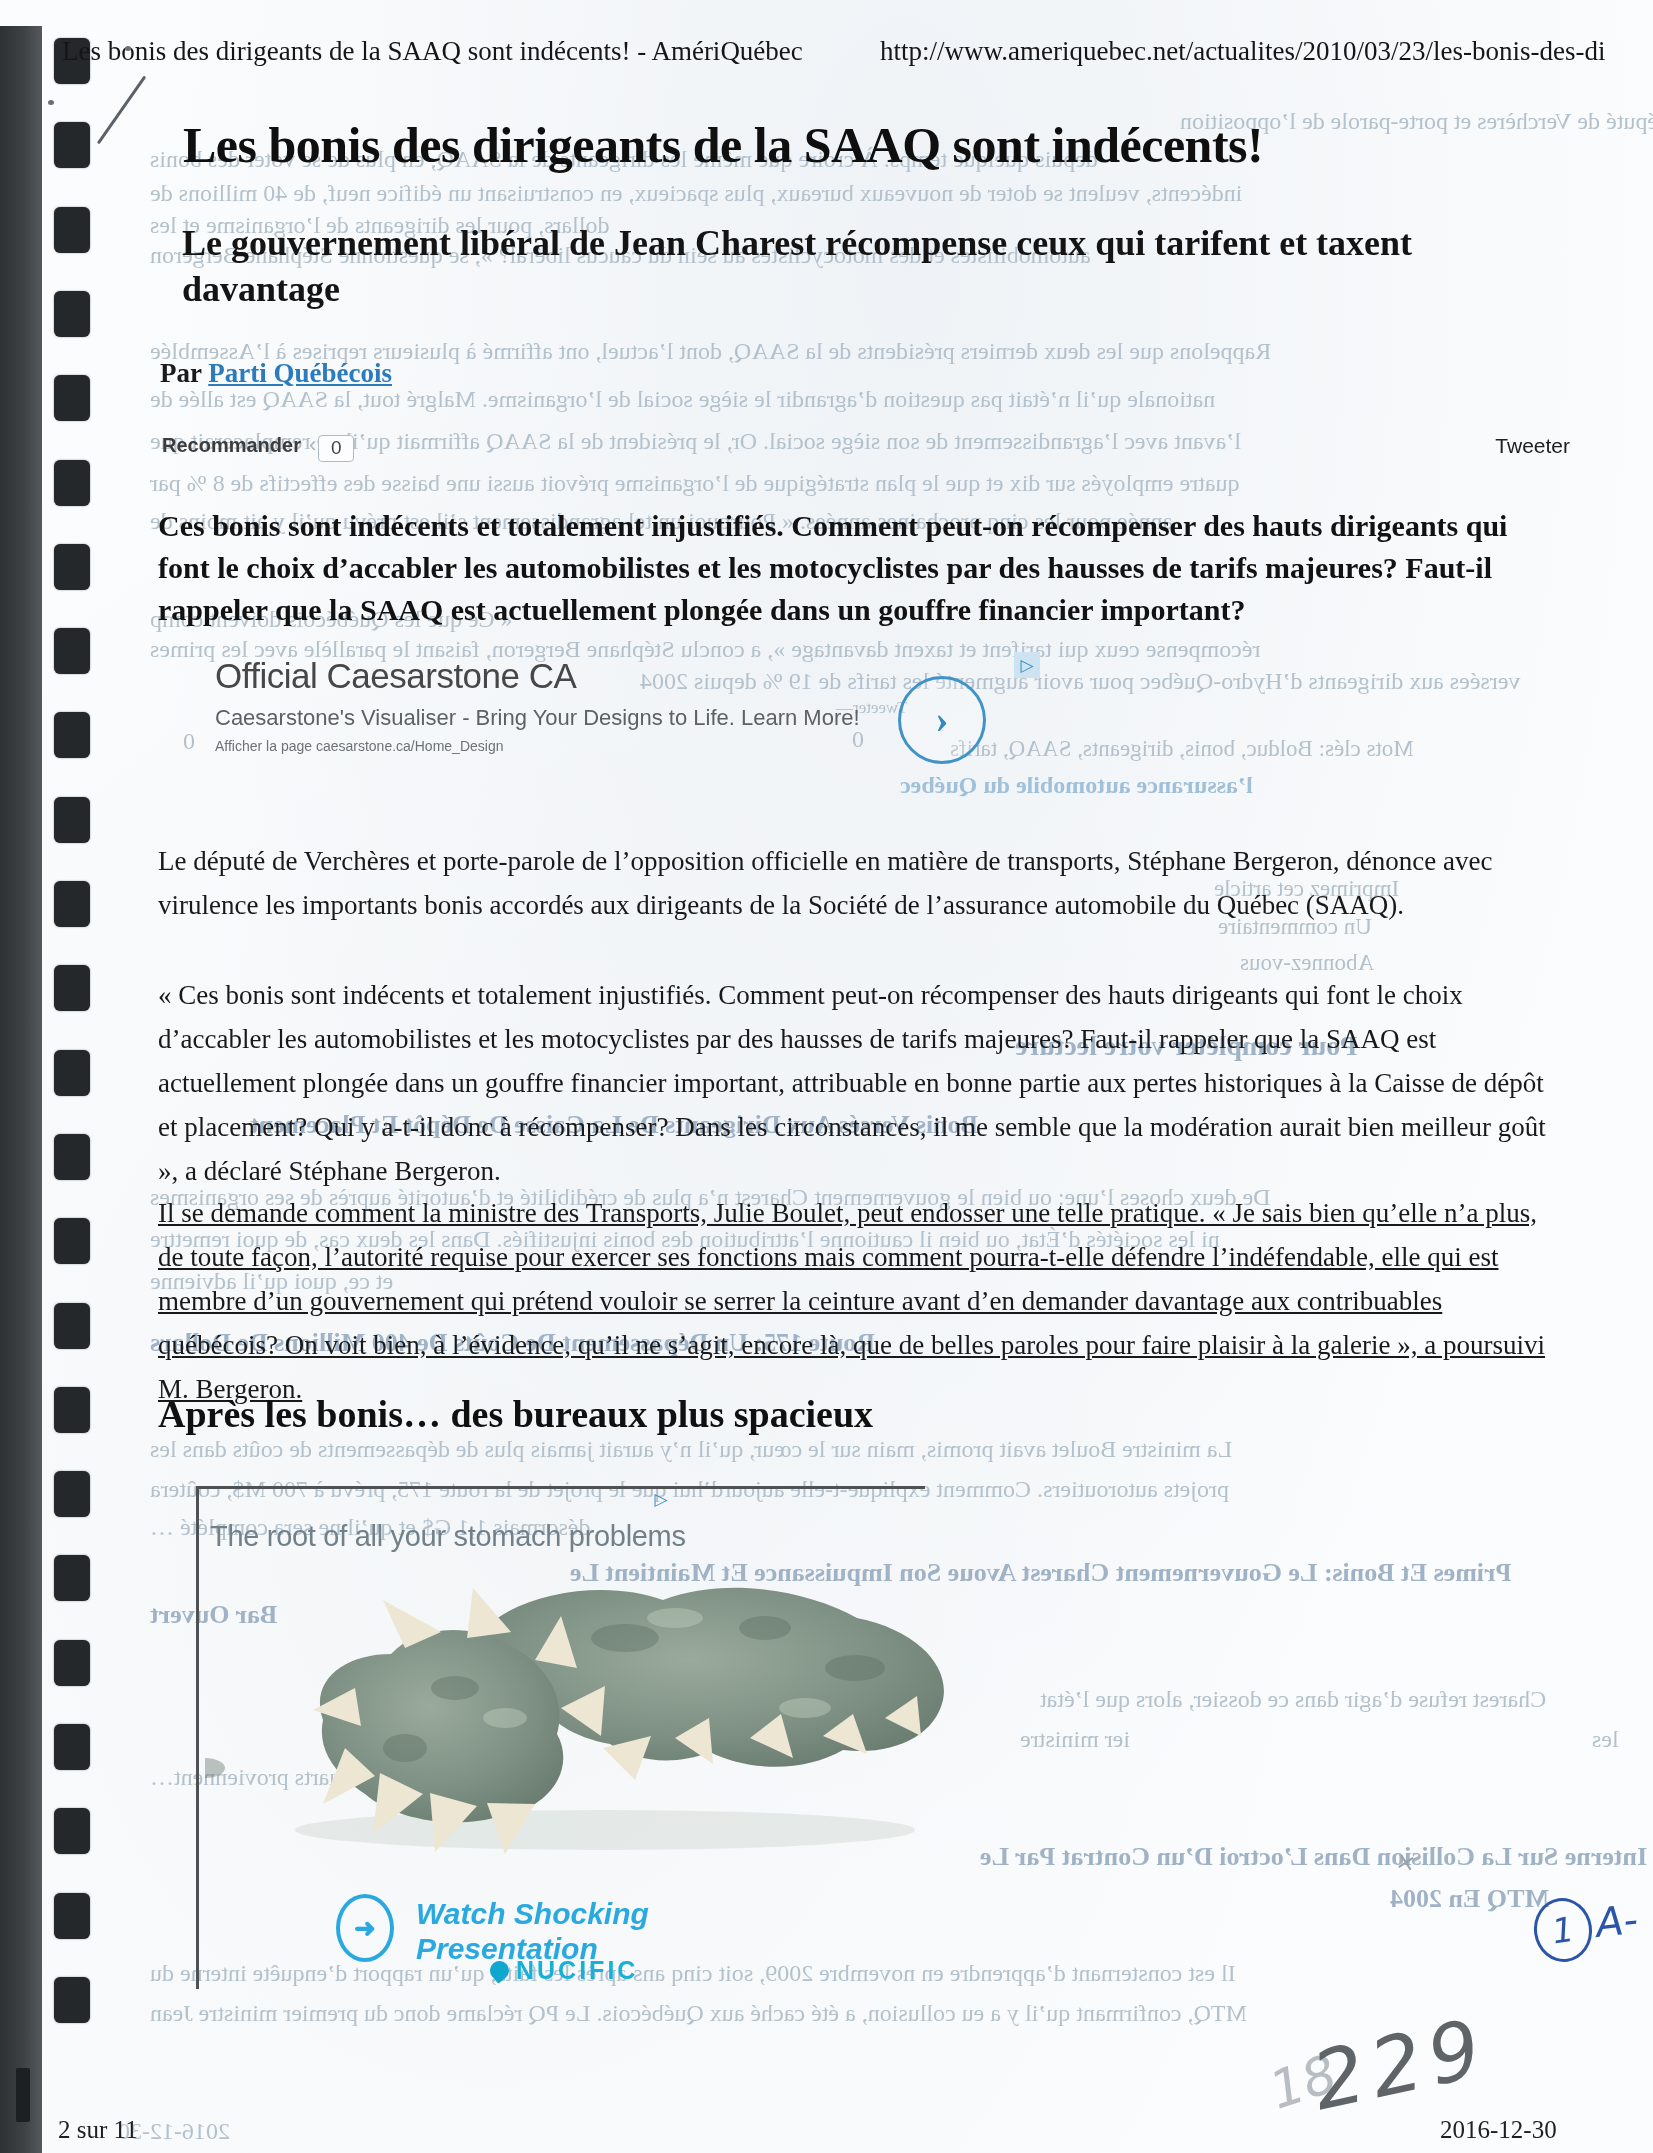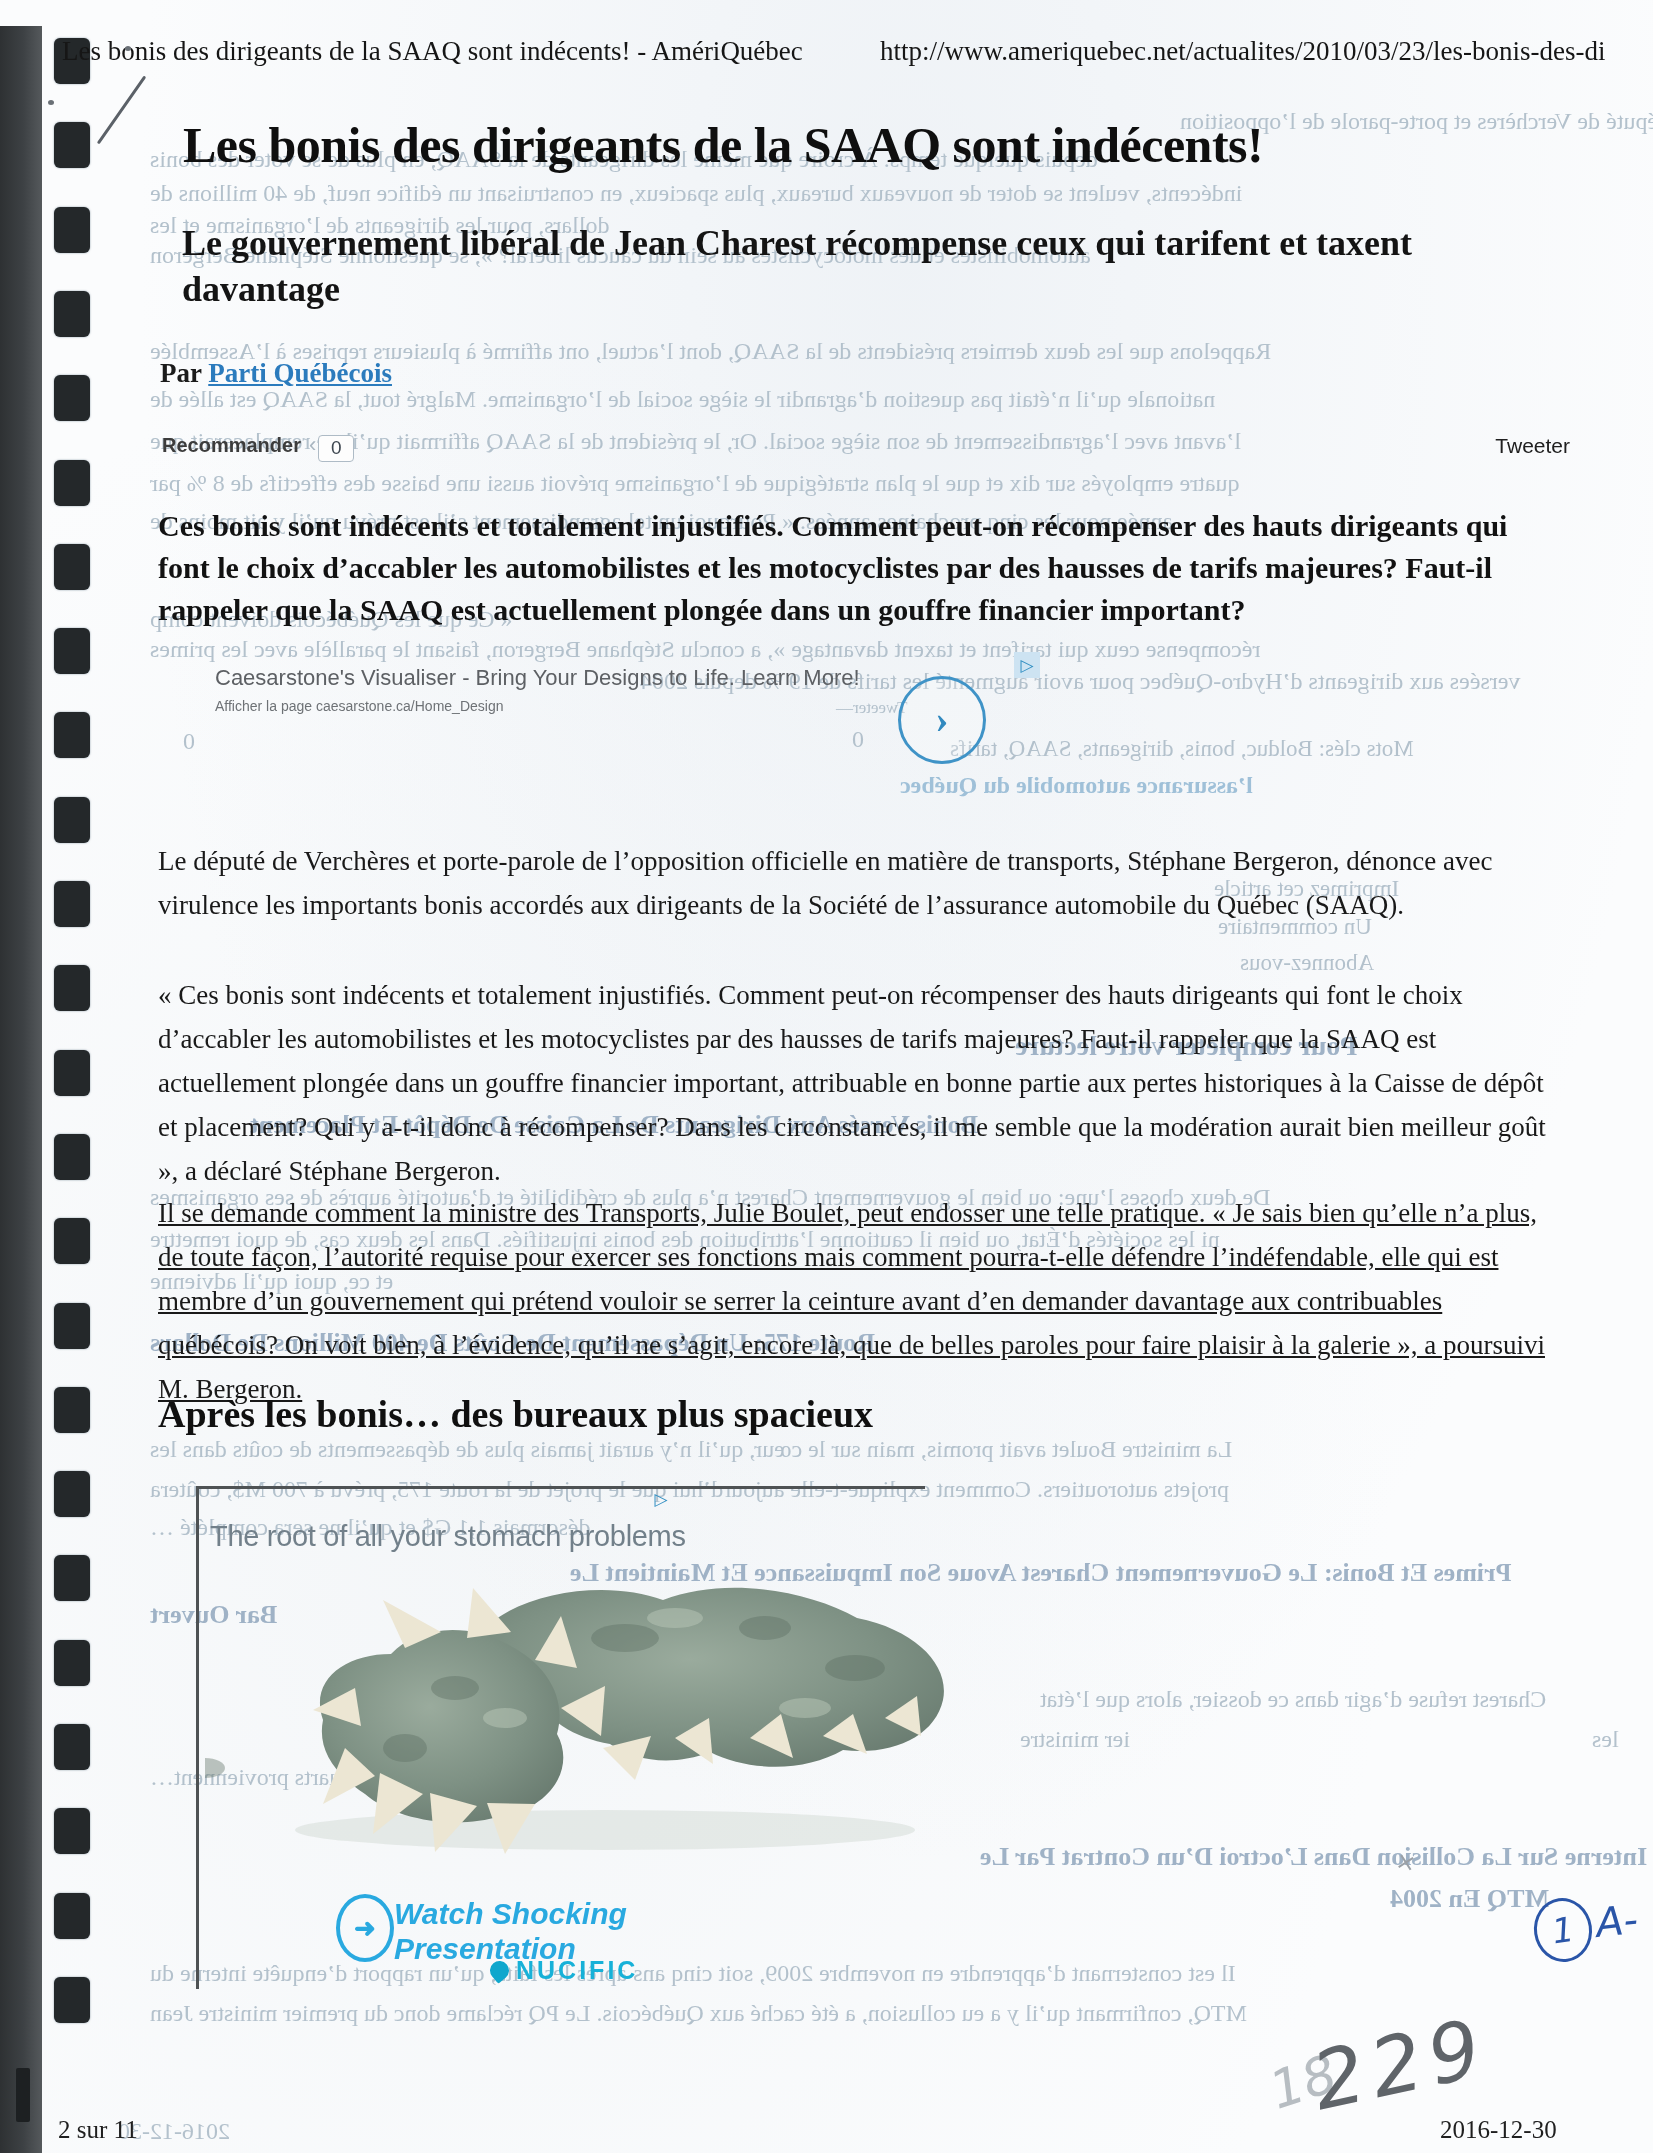--- a/index.html
+++ b/index.html
@@ -48,21 +48,21 @@
   .adchoices span{color:#2f8ec2;font-size:17px;}
   .ac1{left:1014px;top:652px;}
   .ac2{left:648px;top:1486px;background:transparent;}
   
   .adbox{left:196px;top:1486px;width:726px;height:500px;border-top:3px solid #4e5254;border-left:3px solid #4e5254;cursor:pointer;}
   .stomach{left:210px;top:1520px;font-size:29px;color:#72808a;font-family:"Liberation Sans",sans-serif;letter-spacing:-.3px;white-space:nowrap;}
   .creature{left:205px;top:1568px;}
   .cta{left:336px;top:1894px;display:flex;align-items:flex-start;cursor:pointer;font-family:"Liberation Sans",sans-serif;}
   .cta-oval{width:50px;height:60px;border:4px solid #29a9e0;border-radius:50%;display:flex;align-items:center;justify-content:center;flex:0 0 auto;}
   .cta-oval span{color:#29a9e0;font-size:26px;font-weight:bold;}
-  .cta-text{font-size:30px;line-height:35px;font-weight:bold;font-style:italic;color:#29a9e0;padding-top:2px;}
+  .cta-text{margin-left:22px;font-size:30px;line-height:35px;font-weight:bold;font-style:italic;color:#29a9e0;padding-top:2px;}
   .nucific{left:490px;top:1956px;display:flex;align-items:center;cursor:pointer;font-family:"Liberation Sans",sans-serif;}
   .nuc-glyph{width:19px;height:19px;border-radius:50% 50% 50% 2px;background:#0fa7cd;margin-right:7px;transform:rotate(-40deg);}
   .nuc-name{font-size:25px;font-weight:bold;color:#17b1d8;letter-spacing:3px;}
   
   .footer{font-size:25px;color:#1f1f1f;}
   .f-page{left:58px;top:2116px;}
   .f-date{left:1440px;top:2116px;}
   
   .bleed{position:absolute;color:#b3c1cc;transform:scaleX(-1);filter:blur(.4px);white-space:nowrap;font-family:"Liberation Serif",serif;}
   .bleed.bold{font-weight:bold;color:#9fb2c6;}
@@ -165,20 +165,21 @@
 <div class="abs byline"><span>Par </span><a>Parti Québécois</a></div>
 
 <div class="abs share-row">
   <span class="rec-label">Recommander</span><span class="rec-caret">‹</span><span class="rec-bubble">0</span>
   <span class="tweeter">Tweeter</span>
 </div>
 
 <div class="abs lede">Ces bonis sont indécents et totalement injustifiés. Comment peut-on récompenser des hauts dirigeants qui font le choix d’accabler les automobilistes et les motocyclistes par des hausses de tarifs majeures? Faut-il rappeler que la SAAQ est actuellement plongée dans un gouffre financier important?</div>
 
 <div class="abs cae">
+  <div class="cae-title">Official Caesarstone CA</div>
   <div class="cae-desc">Caesarstone's Visualiser - Bring Your Designs to Life. Learn More!</div>
   <div class="cae-url">Afficher la page caesarstone.ca/Home_Design</div>
 </div>
 <div class="abs cae-circle">
     <span>›</span>
   </div>
 <div class="abs adchoices ac1">
     <span>▷</span>
   </div>
 

